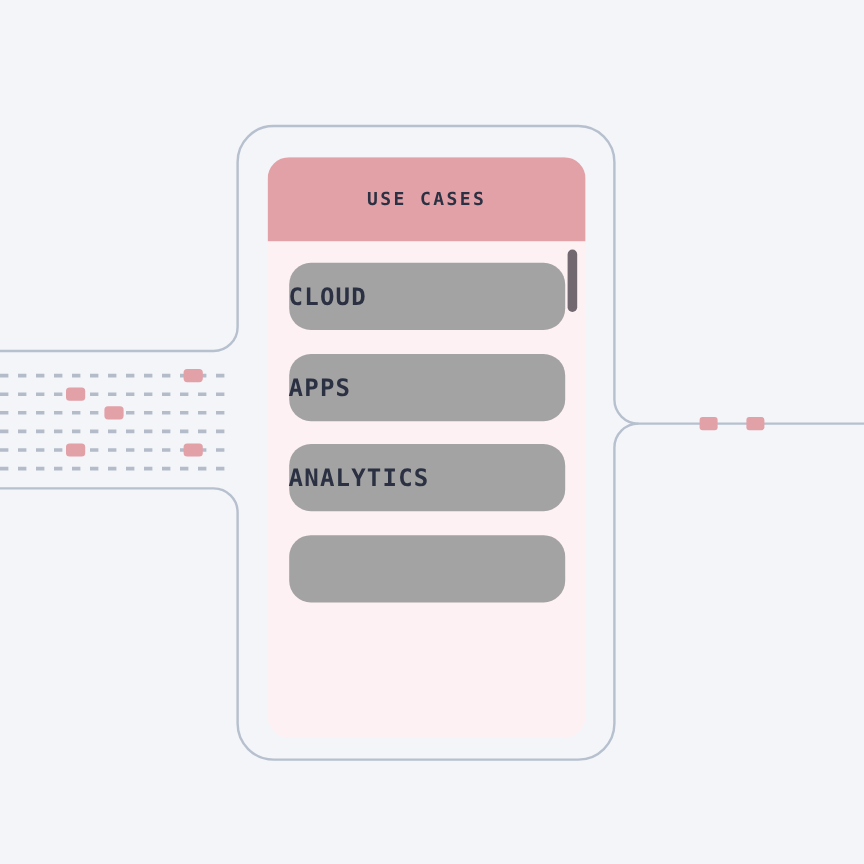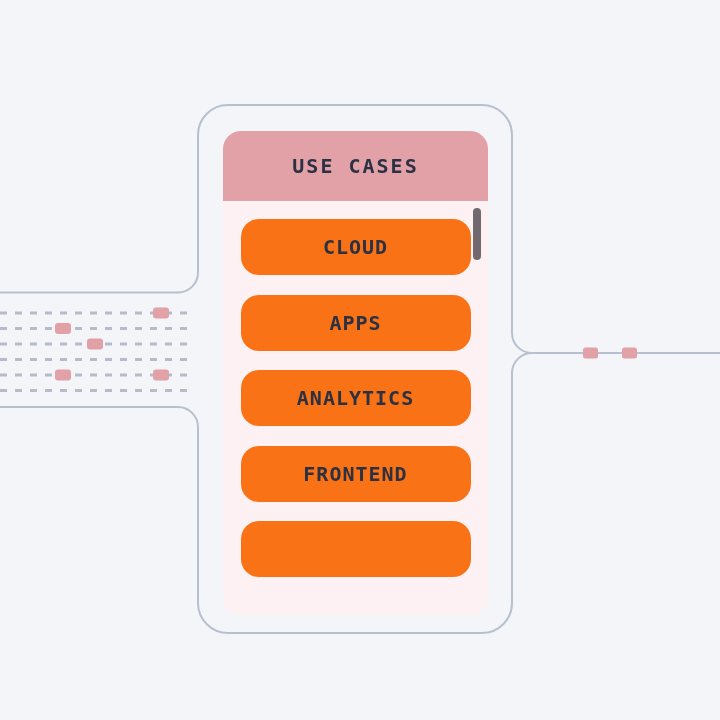--- a/index.html
+++ b/index.html
@@ -14,27 +14,27 @@
 
   .card{
     position:absolute;left:223px;top:131px;width:265px;height:484px;
     background:#fdf1f3;border-radius:18px;overflow:hidden;
   }
   .card-header{
     height:70px;background:#e1a1a7;
     display:flex;align-items:center;justify-content:center;
   }
   .card-title{
-    font-size:20px;font-weight:600;letter-spacing:2px;color:#2b3142;
+    font-size:15px;font-weight:600;letter-spacing:2px;color:#2b3142;
   }
   .card-body{padding-top:18px;}
   .pill{
     width:230px;height:56px;margin:0 auto 19.5px auto;
-    background:#f97316;border-radius:18px;
-    display:flex;align-items:center;justify-content:center;
+    background:#a3a3a3;border-radius:18px;
+    display:flex;align-items:center;
   }
   .pill-label{
     font-size:20px;font-weight:600;letter-spacing:1px;color:#2b3142;
   }
   .scroll-thumb{
     position:absolute;top:77px;right:7px;width:8px;height:52px;
     border-radius:4px;background:#716870;
   }
 </style>
 </head>
@@ -79,22 +79,19 @@
       <div class="pill">
         <span class="pill-label">CLOUD</span>
       </div>
       <div class="pill">
         <span class="pill-label">APPS</span>
       </div>
       <div class="pill">
         <span class="pill-label">ANALYTICS</span>
       </div>
       <div class="pill">
-        <span class="pill-label">FRONTEND</span>
-      </div>
-      <div class="pill">
         <span class="pill-label"></span>
       </div>
     </div>
     <div class="scroll-thumb"></div>
   </div>
 
 </div>
 
 </body></html>

